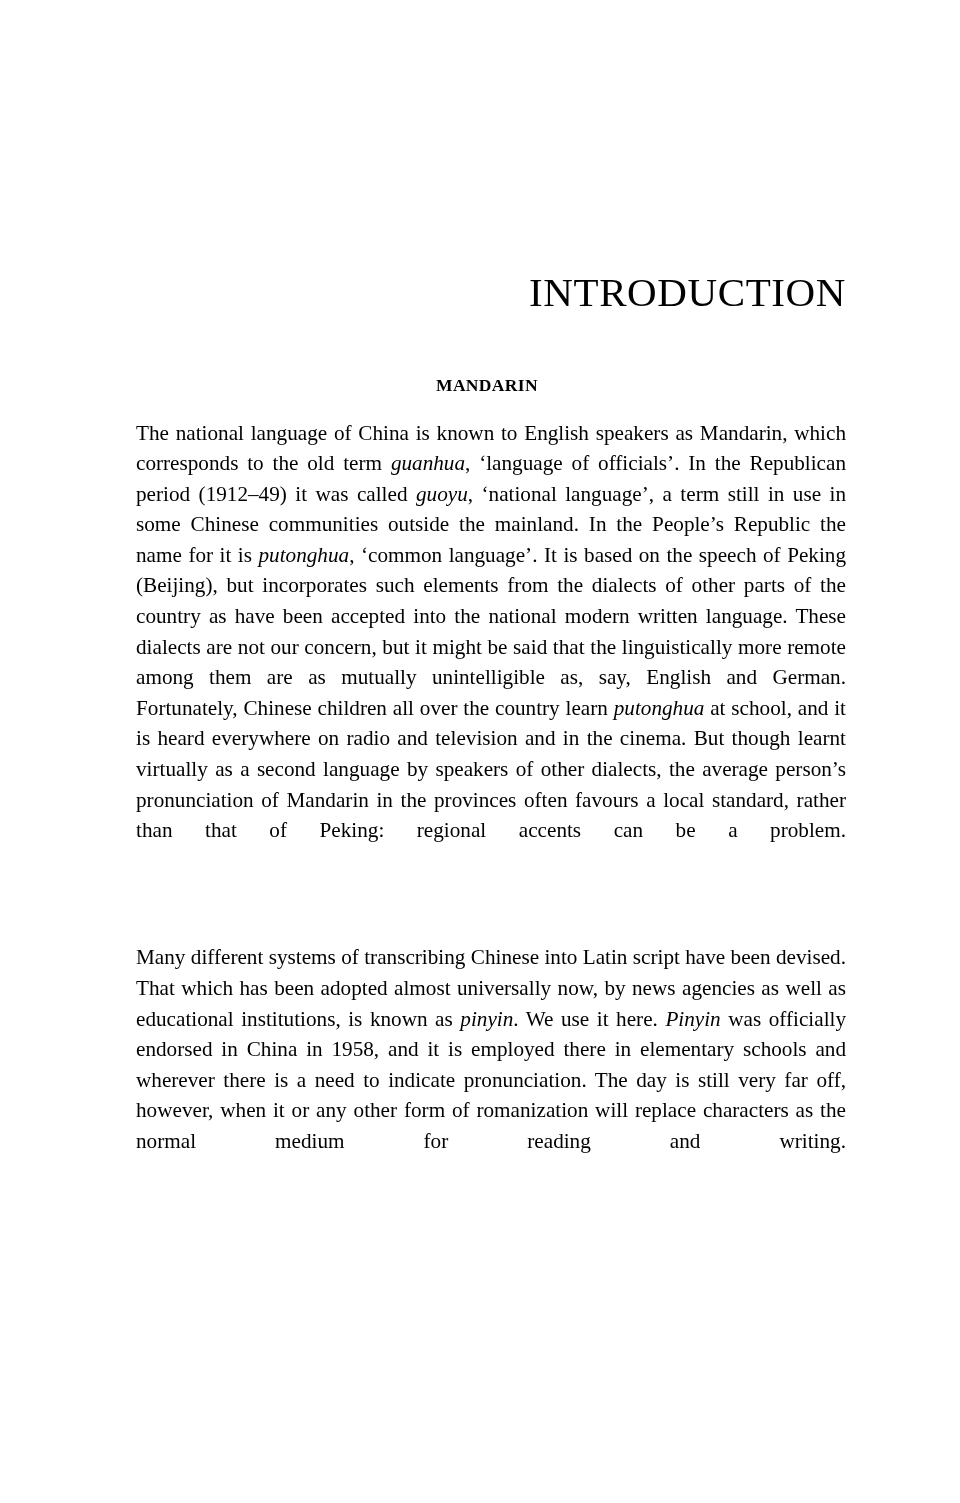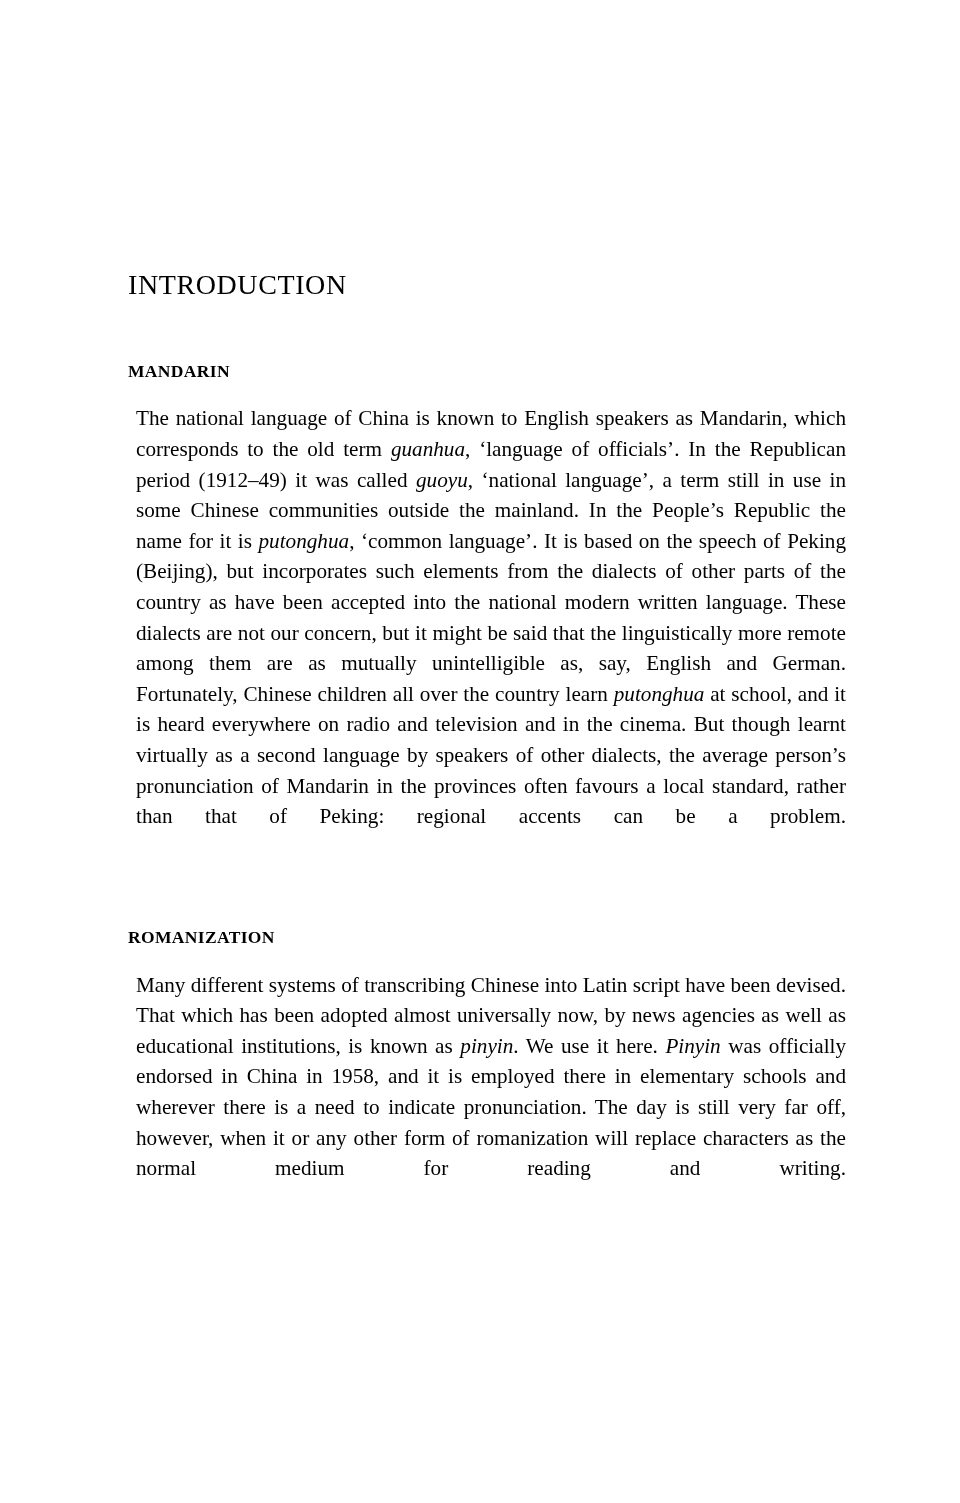--- a/index.html
+++ b/index.html
@@ -27,42 +27,42 @@
   }
 
   .text-block {
     position: absolute;
     left: 128px;
     top: 270px;
     width: 718px;
   }
 
   .page-title {
-    font-size: 28px;
+    font-size: 41px;
     font-weight: 400;
     letter-spacing: 0.6px;
     line-height: 1.08;
     margin: 0 0 0 0;
     padding: 0;
-    text-align: left;
+    text-align: right;
     font-family: "Liberation Serif", "DejaVu Serif", serif;
   }
 
   .section {
     margin-top: 0;
   }
 
   .section-heading {
     font-size: 17.5px;
     font-weight: bold;
     letter-spacing: 0.35px;
     line-height: 1.1;
-    margin: 0;
+    margin: 8px;
     padding: 0;
-    text-align: left;
+    text-align: center;
   }
 
   .section-mandarin { margin-top: 62px; }
   .section-romanization { margin-top: 66px; }
 
   .body-para {
     font-size: 21.2px;
     line-height: 30.6px;
     text-align: justify;
     text-justify: inter-word;
@@ -90,18 +90,17 @@
   <div class="text-block">
 
     <h1 class="page-title">INTRODUCTION</h1>
 
     <div class="section section-mandarin">
       <h2 class="section-heading">MANDARIN</h2>
       <p class="body-para"><span>The national language of China is known to English speakers as Mandarin, which corresponds to the old term </span><span class="ital">guanhua</span><span>, ‘language of officials’. In the Republican period (1912–49) it was called </span><span class="ital">guoyu</span><span>, ‘national language’, a term still in use in some Chinese communities outside the mainland. In the People’s Republic the name for it is </span><span class="ital">putonghua</span><span>, ‘common language’. It is based on the speech of Peking (Beijing), but incorporates such elements from the dialects of other parts of the country as have been accepted into the national modern written language. These dialects are not our concern, but it might be said that the linguistically more remote among them are as mutually unintelligible as, say, English and German. Fortunately, Chinese children all over the country learn </span><span class="ital">putonghua</span><span> at school, and it is heard everywhere on radio and television and in the cinema. But though learnt virtually as a second language by speakers of other dialects, the average person’s pronunciation of Mandarin in the provinces often favours a local standard, rather than that of Peking: regional accents can be a problem.</span></p>
     </div>
 
     <div class="section section-romanization">
-      <h2 class="section-heading">ROMANIZATION</h2>
       <p class="body-para"><span>Many different systems of transcribing Chinese into Latin script have been devised. That which has been adopted almost universally now, by news agencies as well as educational institutions, is known as </span><span class="ital">pinyin</span><span>. We use it here. </span><span class="ital">Pinyin</span><span> was officially endorsed in China in 1958, and it is employed there in elementary schools and wherever there is a need to indicate pronunciation. The day is still very far off, however, when it or any other form of romanization will replace characters as the normal medium for reading and writing.</span></p>
     </div>
 
   </div>
 </div>
 
 </body></html>

